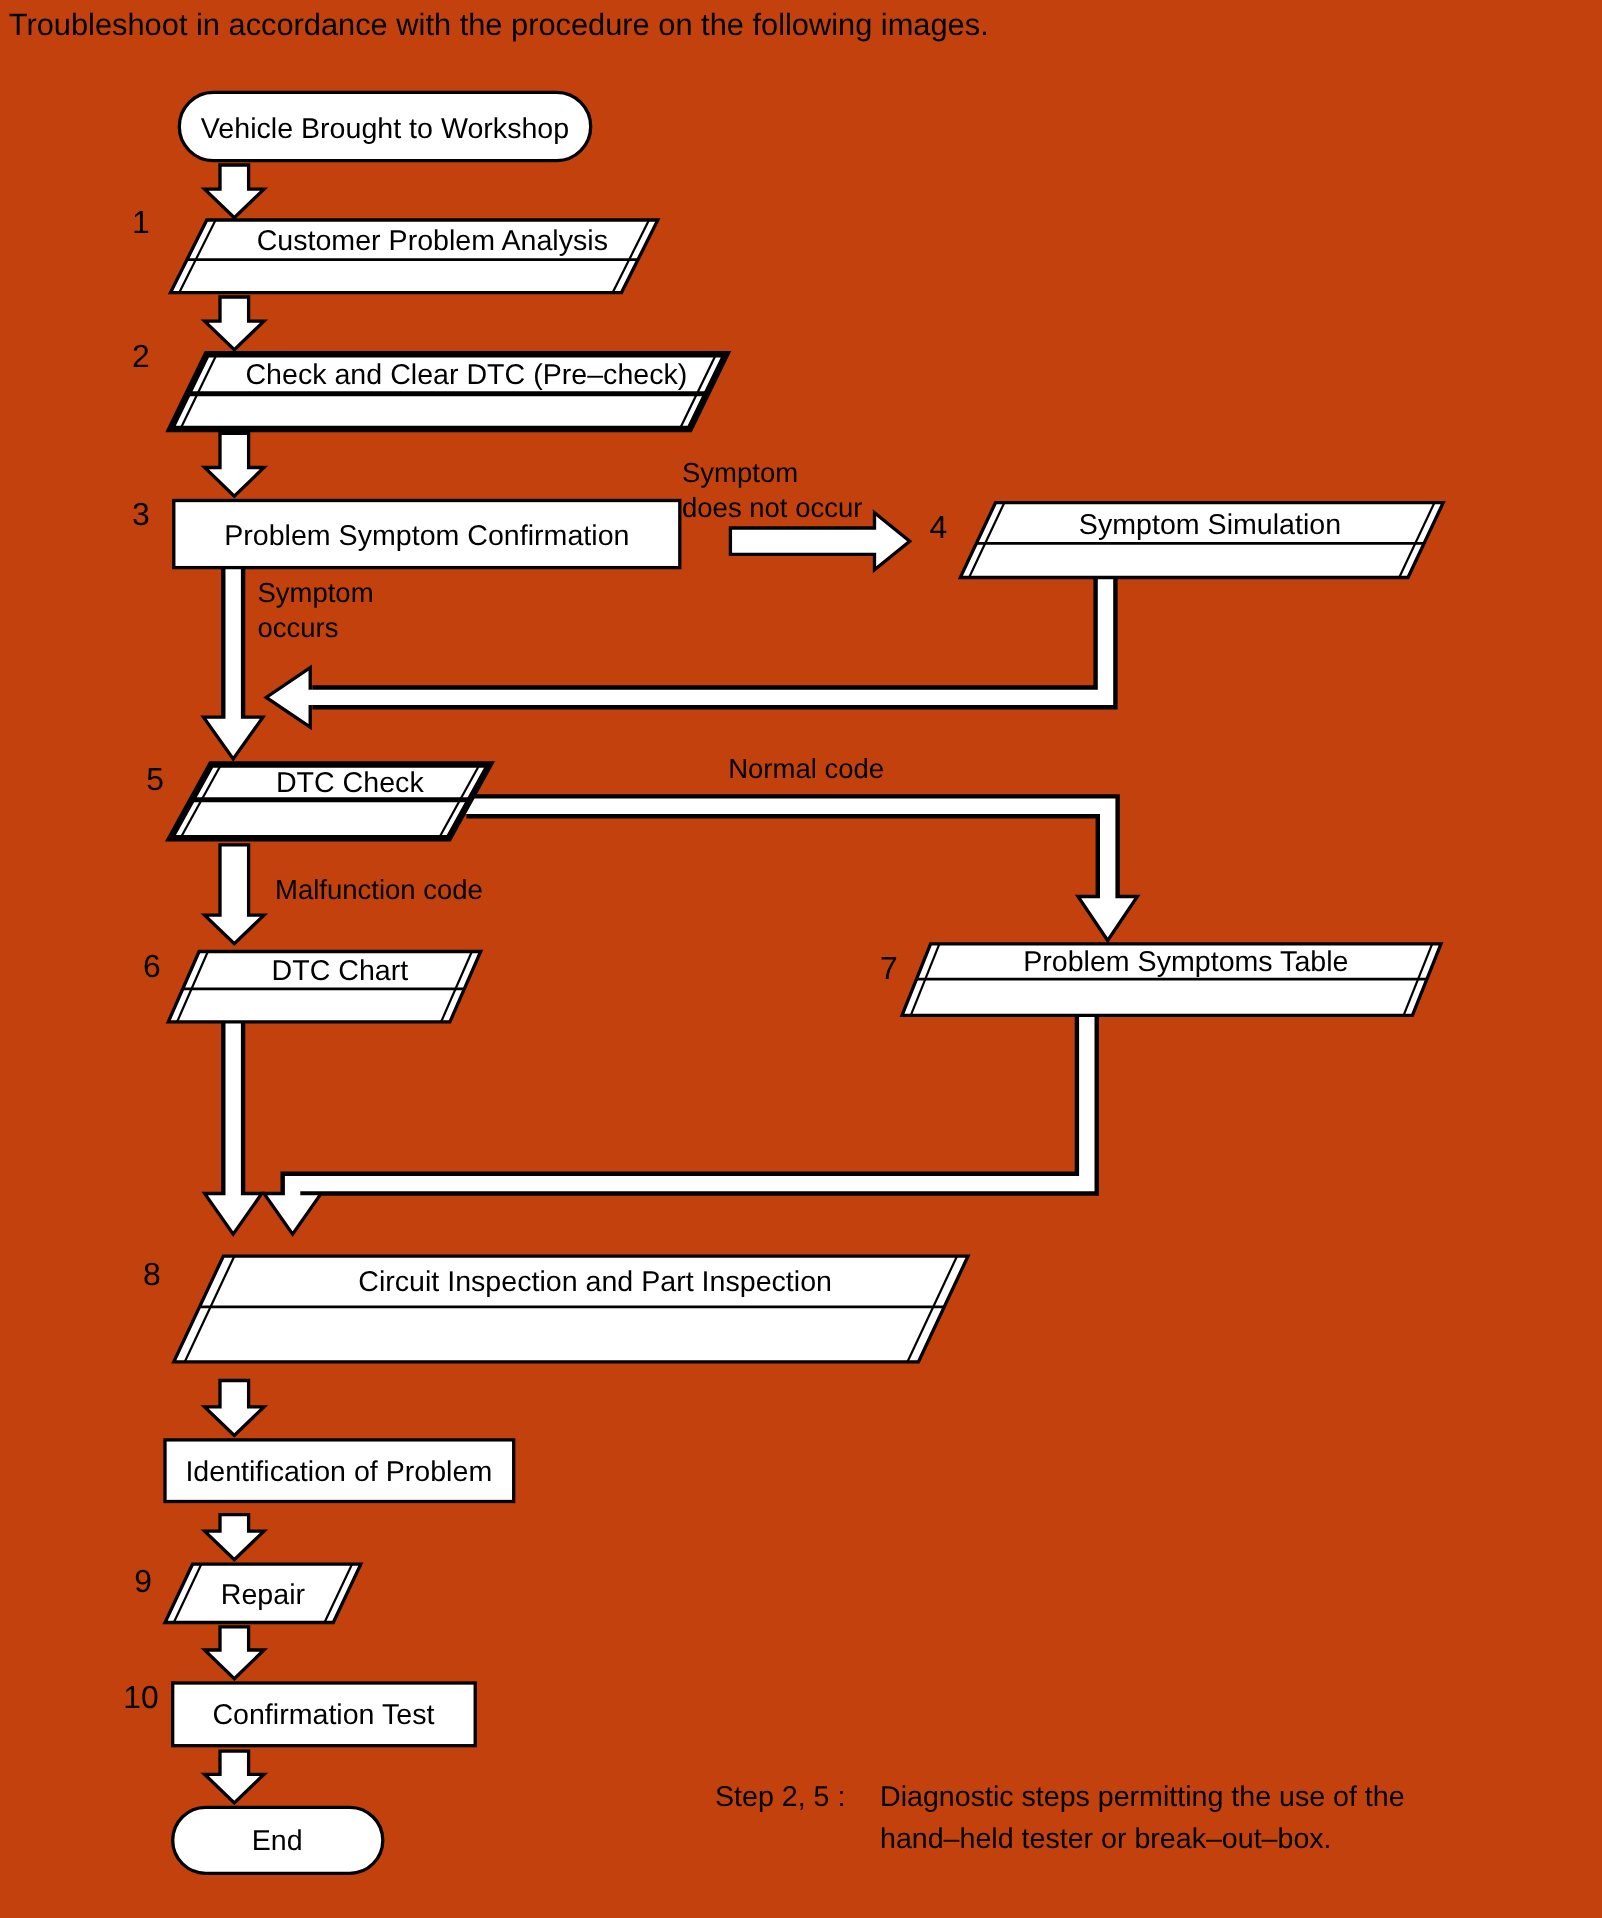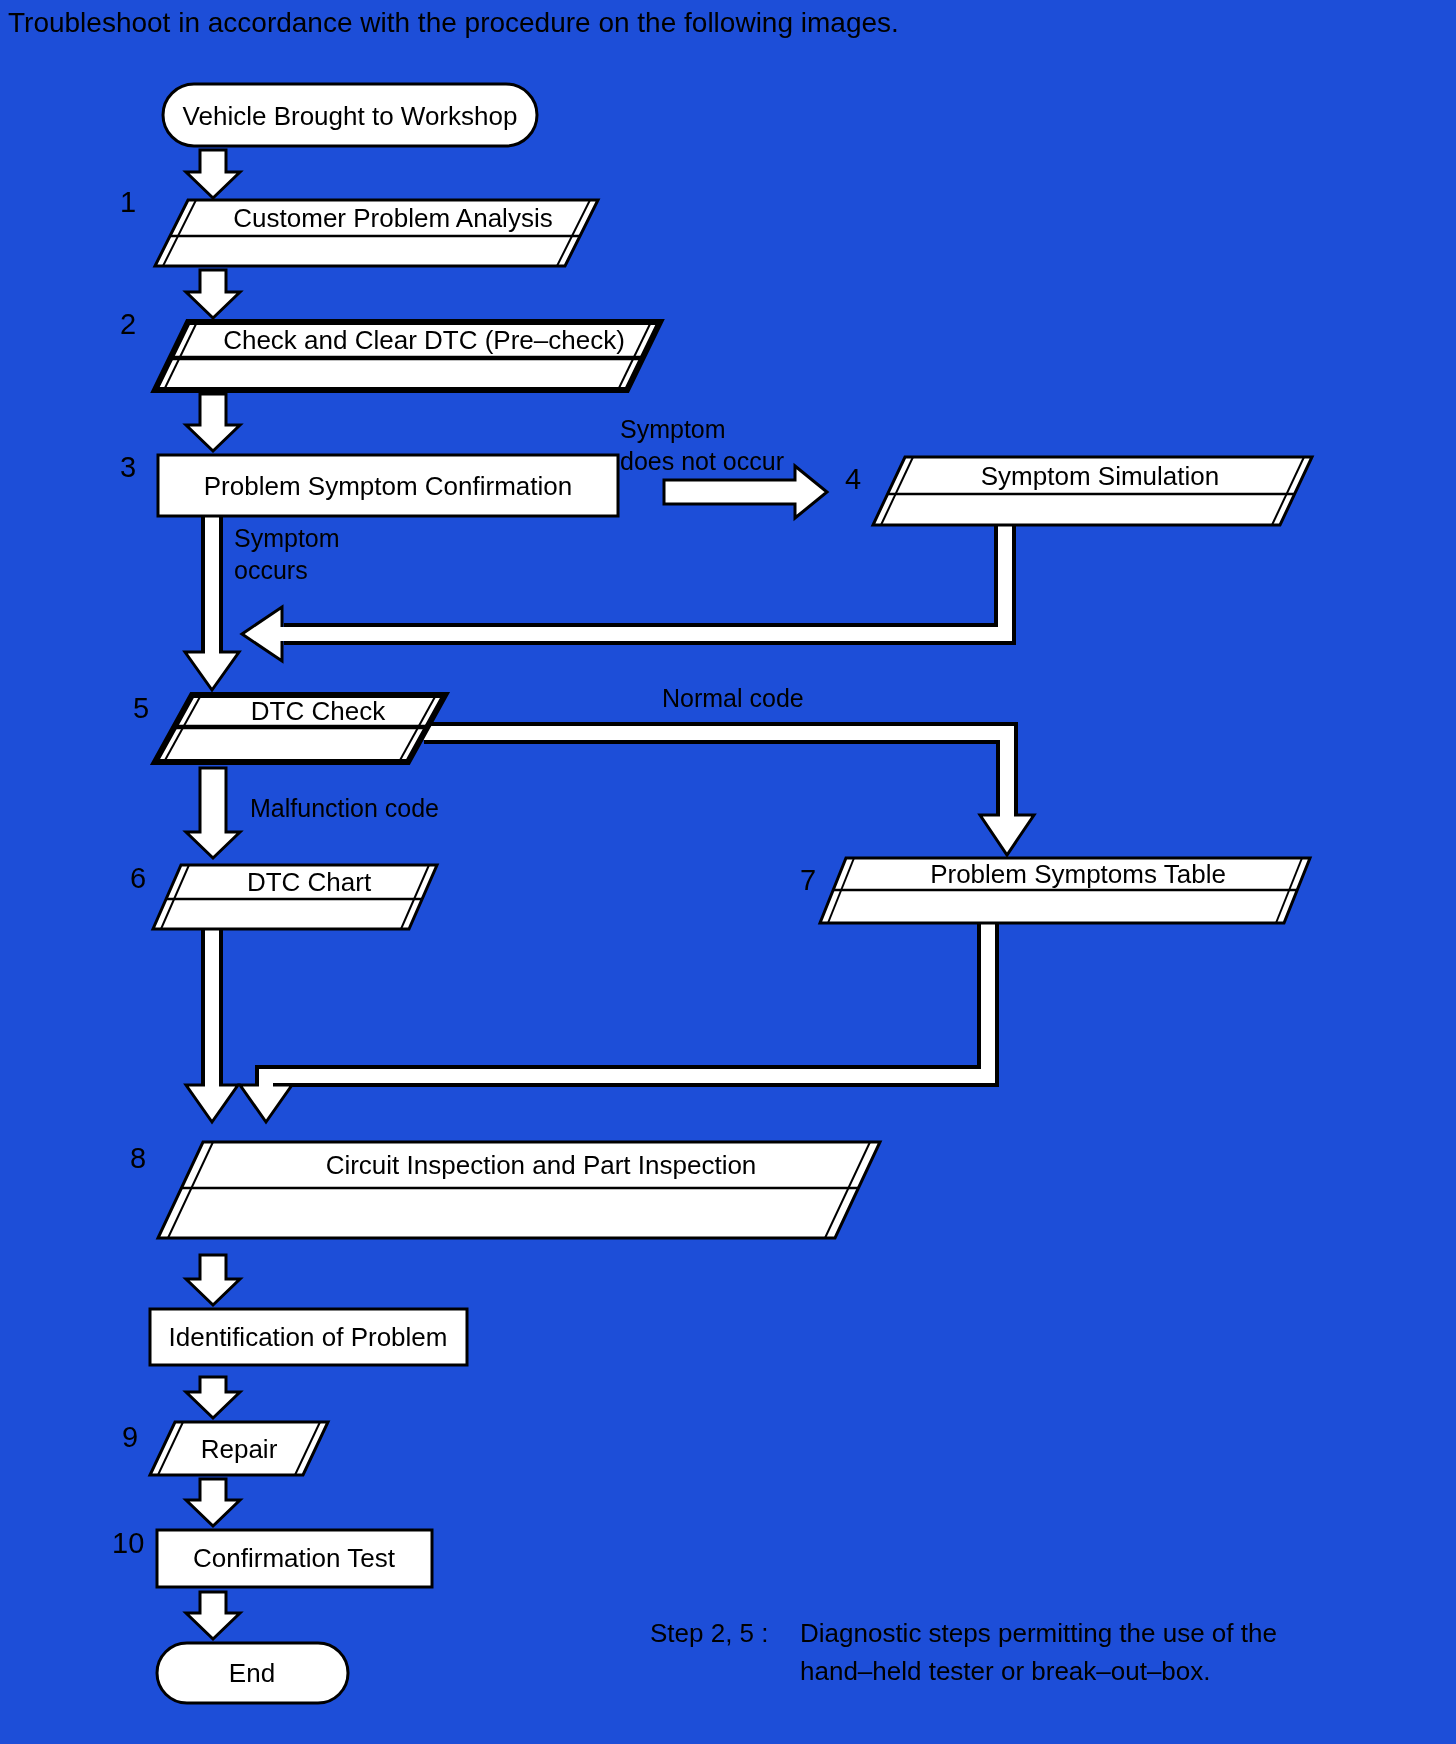--- a/index.html
+++ b/index.html
@@ -1,16 +1,16 @@
 <!DOCTYPE html>
 <html><head>
 <meta charset="utf-8">
 <style>
   html,body { margin:0; padding:0; background:#ffffff; }
-  #canvas { position:relative; width:1456px; height:1744px; background:#1d4ed8; overflow:hidden; }
+  #canvas { position:relative; width:1456px; height:1744px; background:#c2410c; overflow:hidden; }
   svg { position:absolute; left:0; top:0; }
   text { font-family:"Liberation Sans", sans-serif; fill:#000000; }
   .title-text { font-size:28px; }
   .node-label { font-size:26px; text-anchor:middle; }
   .step-num   { font-size:29px; }
   .edge-label { font-size:25px; }
   .note-text  { font-size:26px; }
   .shape      { fill:#ffffff; stroke:#000000; stroke-width:3; }
   .shape.bold { stroke-width:6; }
   .divider    { stroke:#000000; stroke-width:2.5; fill:none; }

